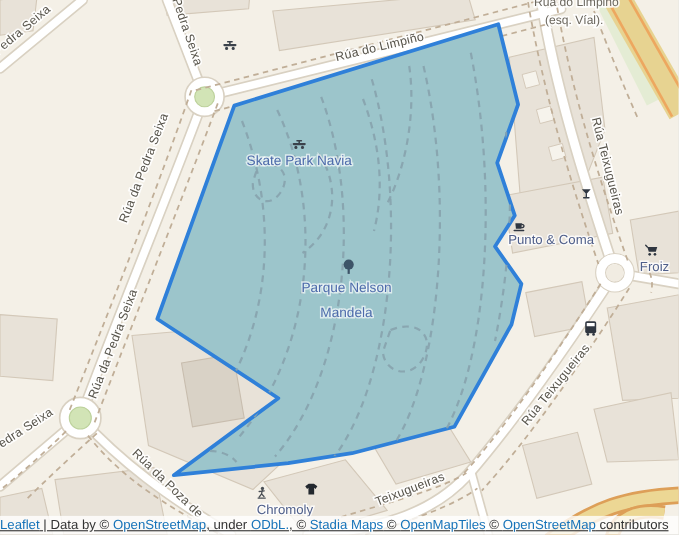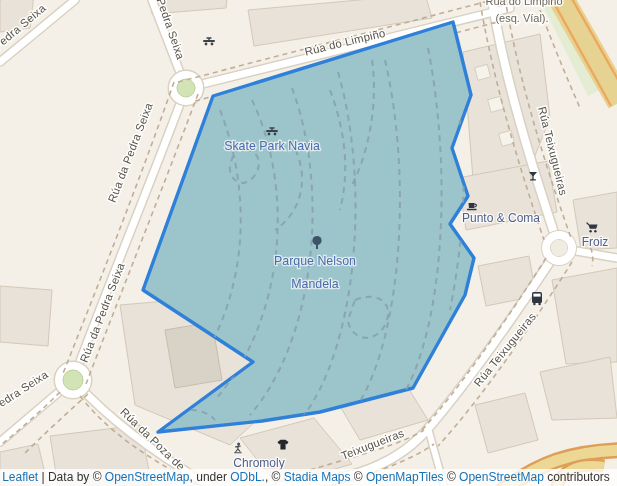--- a/index.html
+++ b/index.html
@@ -14,22 +14,22 @@
   .poi-leisure{font-size:12.4px;fill:#4d6bab;paint-order:stroke;stroke:#fff;stroke-width:2.6px;stroke-opacity:.65;text-anchor:middle;}
   .poi-shop{font-size:12px;fill:#4f5f8a;paint-order:stroke;stroke:#fff;stroke-width:2.6px;stroke-opacity:.8;text-anchor:middle;}
   .bld{fill:#e8e2d8;stroke:#d3c8b8;stroke-width:1;}
   .court{fill:#f6f3ec;stroke:#d3c8b8;stroke-width:.8;}
   .casing{fill:none;stroke:#d9d1c2;stroke-linecap:round;stroke-linejoin:round;}
   .roadw{fill:none;stroke:#ffffff;stroke-linecap:round;stroke-linejoin:round;}
   .sidepath{fill:none;stroke:#c0ae97;stroke-width:1.6;stroke-dasharray:5 4;}
   .parkpath{fill:none;stroke:#87a2ad;stroke-width:2;stroke-dasharray:6 5;opacity:.9;}
   .icon{stroke-linecap:round;stroke-linejoin:round;}
   .attribution{position:absolute;left:0;right:0;bottom:0;height:17px;line-height:17px;
-      background:rgba(255,255,255,.8);font-size:12px;color:#333;text-align:center;
-      padding-right:5px;white-space:nowrap;}
+      background:rgba(255,255,255,.8);font-size:12px;color:#333;text-align:left;
+      padding-right:5px;white-space:nowrap;text-decoration:underline;}
   .attribution a{color:#1673b9;text-decoration:none;cursor:pointer;}
 </style>
 </head>
 <body>
 
 <div class="stage">
 <svg width="617" height="486" viewBox="0 0 617 486">
 
   <rect x="0" y="0" width="617" height="486" fill="#f4f0e7"></rect>
   <polygon points="540,0 560,0 604,88 588,96" fill="#e4ecd4"></polygon>

